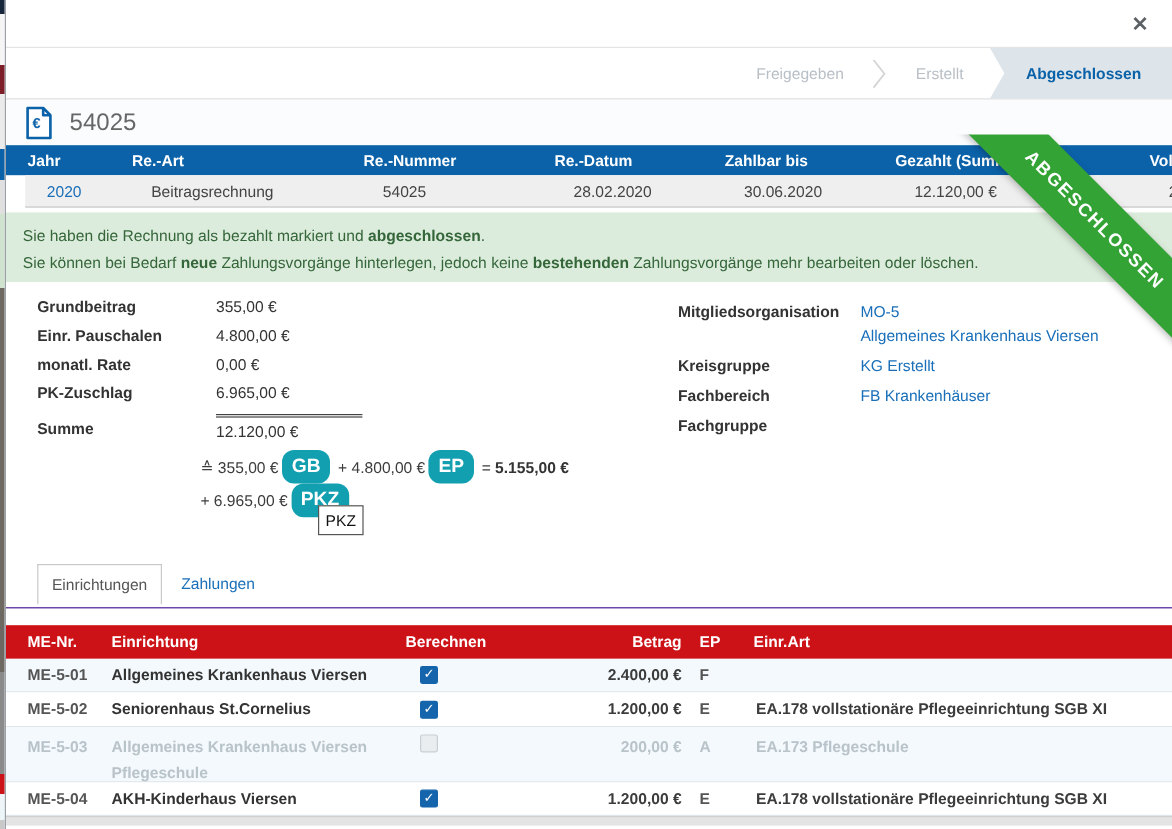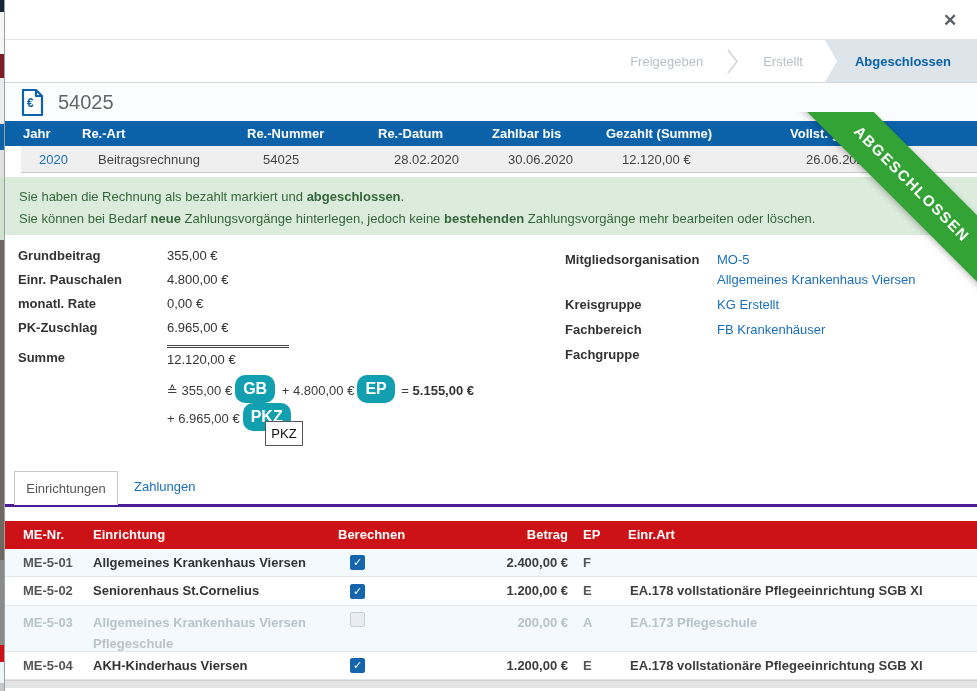--- a/index.html
+++ b/index.html
@@ -28,57 +28,57 @@
   .step.active::before { content:""; position:absolute; left:0; top:0; width:0; height:0;
     border-left:12px solid #fff; border-top:21.5px solid transparent; border-bottom:21.5px solid transparent; }
   .sep { align-self:center; }
 
   
   .pageheader { height:38px; background:#fbfcfd; display:flex; align-items:center; padding-left:16px; }
   .doc-icon { margin-right:14px; }
   .pagenum { font-size:20px; color:#666; }
 
   
-  .grid7 { display:grid; grid-template-columns:59px 165px 131px 114px 114px 184px 1fr; padding-left:13px; }
+  .grid7 { display:grid; grid-template-columns:59px 165px 131px 114px 114px 184px 1fr; padding-left:13px;gap:28px; }
   .inv-head { background:#0b62a9; color:#fff; font-weight:bold; height:25px; line-height:25px; }
   .inv-head > div { padding-left:5px; white-space:nowrap; overflow:hidden; }
   .inv-row { background:#efefef; height:27px; line-height:27px; border-bottom:1px solid #c9c9c9; color:#444;margin-left:16px; }
   .inv-row > div { padding-left:5px; white-space:nowrap; }
   a.lnk { color:#1a6fb9; text-decoration:none; }
 
   .gap4 { height:4px; }
 
   
   .notice { height:58px; background:#dcecdc; color:#35663a; padding:9px 16px 0 14px; line-height:22px; font-size:13px; }
   .notice b { font-weight:bold; }
 
   
   .details { position:relative; height:232px; background:#fff; }
-  .sumgrid { position:absolute; left:13px; top:14px; }
+  .sumgrid { position:absolute; left:26px; top:14px; }
   .sumrow { display:grid; grid-template-columns:149px 140px; margin-bottom:10px; line-height:14px; }
   .sumrow .lbl { font-weight:bold; color:#333; }
   .sumrow .val { color:#333; }
   .totalrow { display:grid; grid-template-columns:149px 140px; margin-top:2px; }
   .totalrow .lbl { font-weight:bold; color:#333; padding-top:5px; }
   .totalrow .val { border-top:3px double #444; width:122px; padding-top:4px; color:#333; }
 
   .formula { position:absolute; left:162px; top:140px; line-height:23px; color:#3c3c3c; white-space:nowrap; }
   .badge { display:inline-block; background:#129fb0; color:#fff; font-size:16px; font-weight:bold;
     border-radius:10px; padding:2px 8px 3px; margin:0 3px; vertical-align:1px; }
   .result { font-weight:bold; color:#333; }
   .pkz-btn { position:absolute; left:260px; top:186px; width:38px; height:25px; background:#fff;
     border:1px solid #555; font-size:13px; color:#111; cursor:pointer; }
 
   .membership { position:absolute; left:560px; top:15px; }
   .memrow { display:grid; grid-template-columns:152px auto; margin-bottom:5px; line-height:20px; }
   .memrow .lbl { font-weight:bold; color:#333; }
   .memrow a { color:#1a6fb9; text-decoration:none; display:block; }
 
   
-  .tabbar { height:40px; border-bottom:3px solid #4c1d95; display:flex; align-items:flex-end; padding-left:9px; }
+  .tabbar { height:40px; border-bottom:1px solid #4c1d95; display:flex; align-items:center; padding-left:26px; }
   .tab { height:34px; line-height:33px; }
   .tab.active { width:104px; text-align:center; background:#fff; border:1px solid #c9c9c9; border-bottom:1px solid #fff;
     margin-bottom:-1px; color:#555; position:relative; z-index:2; cursor:default; }
   .tab.plain { margin-left:16px; color:#1a6fb9; cursor:pointer; }
   .tabgap { height:14px; }
 
   
   .grid6 { display:grid; grid-template-columns:70px 245px 130px 115px 45px 1fr; padding-left:13px;font-weight:bold; }
   .red-head { background:#cc1217; color:#fff; font-weight:bold; height:28px; line-height:28px; }
   .red-head > div { padding-left:5px; white-space:nowrap; }

